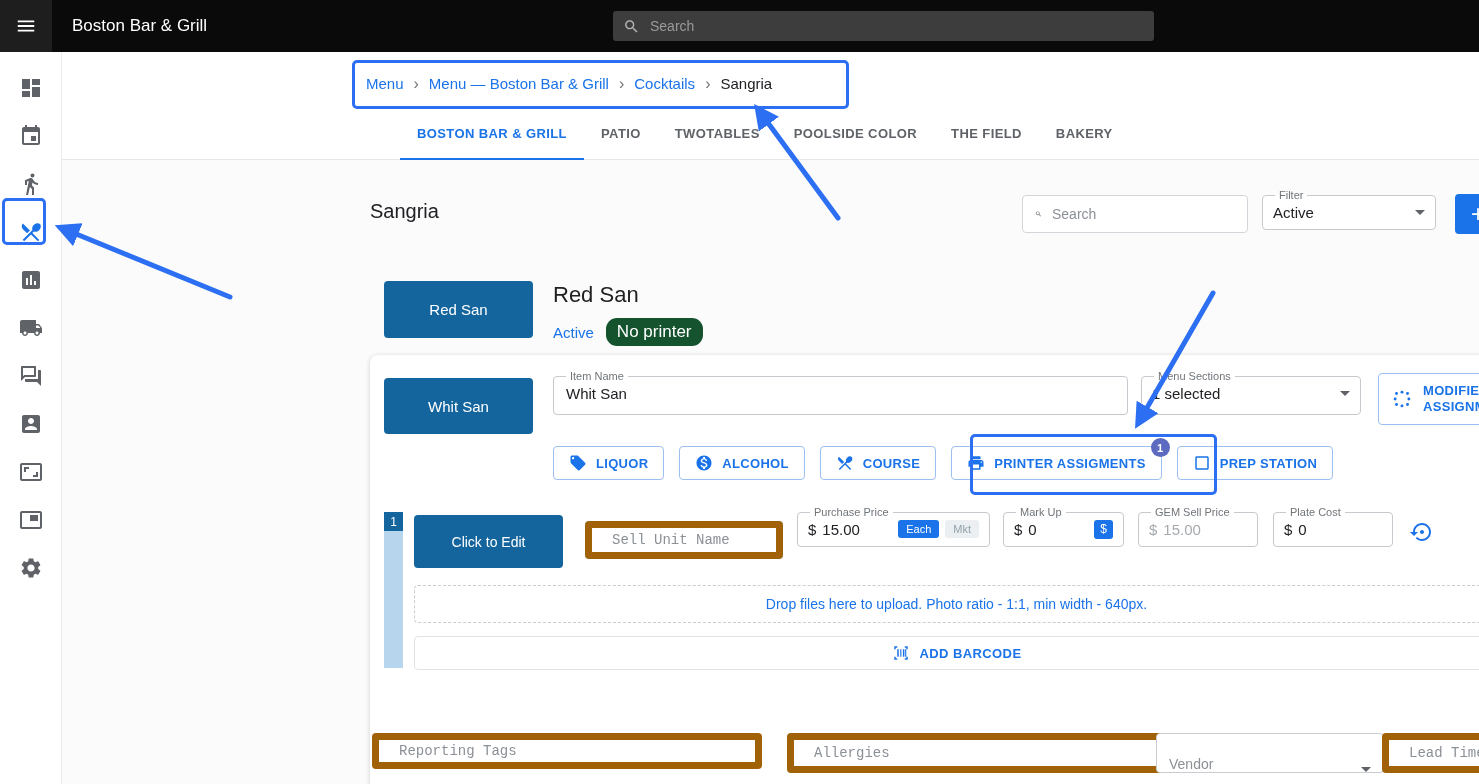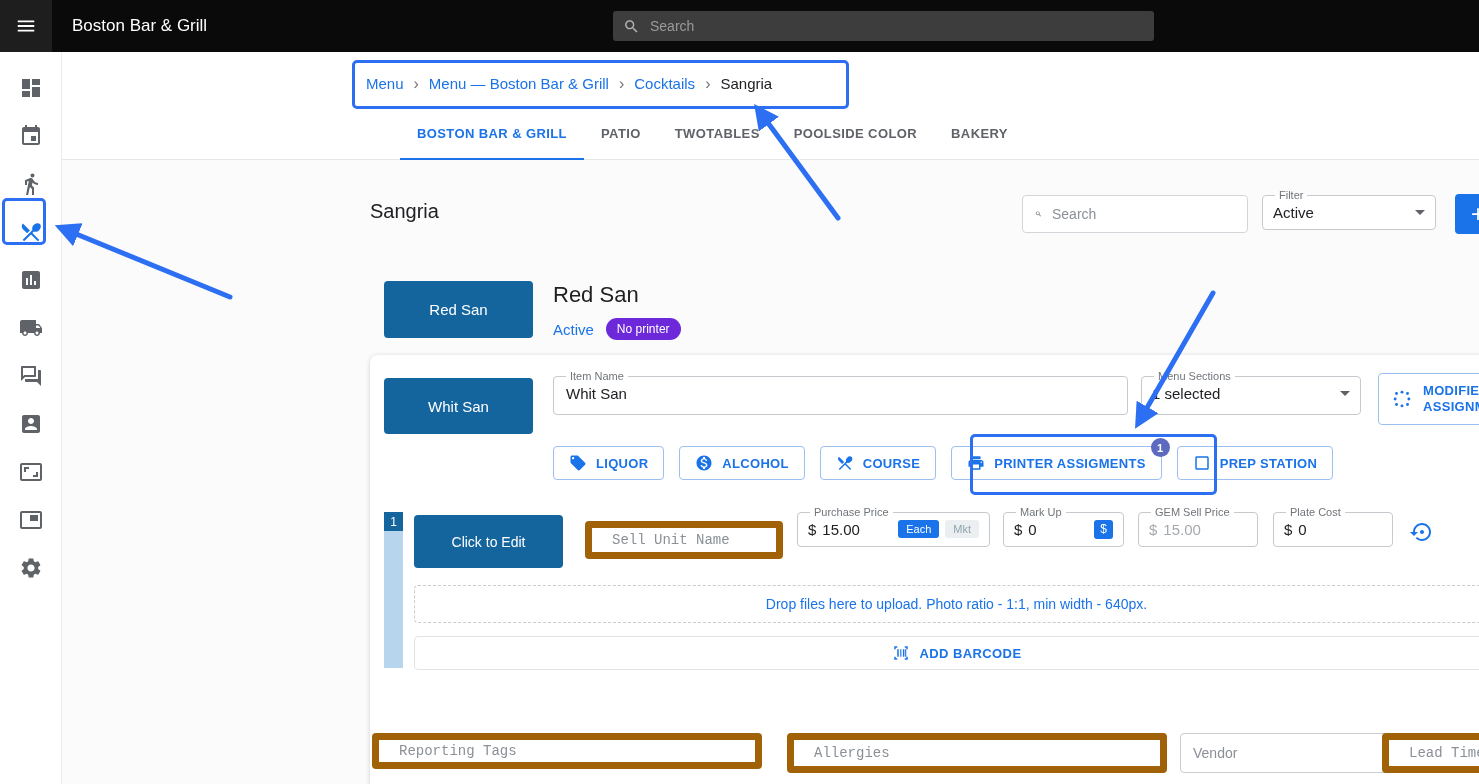--- a/index.html
+++ b/index.html
@@ -48,21 +48,21 @@
   .caret { width:0; height:0; border-left:5px solid transparent; border-right:5px solid transparent; border-top:5px solid #5f6368; margin-left:auto; }
 
   .add-btn { position:absolute; left:1393px; top:142px; width:56px; height:40px; background:#1a73e8; border-radius:4px; color:#fff; font-size:24px; display:flex; align-items:center; padding-left:16px; cursor:pointer; }
 
   
   .swatch { background:#14659e; color:#fff; border-radius:4px; display:flex; align-items:center; justify-content:center; font-size:15px; cursor:pointer; }
   .item-swatch { position:absolute; left:322px; top:229px; width:149px; height:57px; }
   .item-name { position:absolute; left:491px; top:230px; font-size:22px; color:#212124; }
   .item-status-row { position:absolute; left:491px; top:266px; display:flex; align-items:center; gap:12px; }
   .status-active { color:#1a73e8; font-size:15px; }
-  .pill-red { background:#6d28d9; color:#fff; font-size:12px; border-radius:11px; padding:4px 11px; }
+  .pill-red { background:#14532d; color:#fff; font-size:17px; border-radius:11px; padding:4px 11px; }
 
   
   .card { position:absolute; left:308px; top:303px; width:1145px; height:475px; background:#fff; border-radius:8px; box-shadow:0 1px 5px rgba(0,0,0,.18); }
   .card .swatch2 { position:absolute; left:14px; top:23px; width:149px; height:56px; }
   .btn-outline-gray { position:absolute; left:14px; top:93px; width:149px; height:33px; background:#fff; border:1px solid #dadce0; border-radius:4px; color:#3c4043; font-size:13px; letter-spacing:.4px; font-weight:bold; display:flex; align-items:center; justify-content:center; cursor:pointer; }
   .chipbtn-row { position:absolute; left:183px; top:91px; display:flex; gap:15px; }
   .btn-outline-blue { position:relative; background:#fff; border:1px solid #9cc0f0; border-radius:4px; color:#1a73e8; font-size:13px; letter-spacing:.3px; font-weight:bold; height:34px; padding:0 15px; display:flex; align-items:center; gap:9px; cursor:pointer; white-space:nowrap; }
   .btn-outline-blue svg { flex:0 0 auto; }
   .count-badge { position:absolute; top:-9px; right:-9px; width:19px; height:19px; border-radius:50%; background:#5c6bc0; color:#fff; font-size:11px; display:flex; align-items:center; justify-content:center; }
   .modifier-btn { position:absolute; left:1008px; top:18px; width:170px; height:52px; background:#fff; border:1px solid #9cc0f0; border-radius:4px; color:#1a73e8; display:flex; align-items:center; gap:10px; padding:0 12px; cursor:pointer; }
@@ -155,20 +155,21 @@
         <span class="crumb-sep"></span>
         <span class="crumb">Cocktails</span>
         <span class="crumb-sep"></span>
         <span class="crumb current">Sangria</span>
       </nav>
       <div class="tabs">
         <div class="tab active">BOSTON BAR &amp; GRILL</div>
         <div class="tab">PATIO</div>
         <div class="tab">TWOTABLES</div>
         <div class="tab">POOLSIDE COLOR</div>
+        <div class="tab">THE FIELD</div>
         <div class="tab">BAKERY</div>
       </div>
     </div>
 
     <div class="page-title">Sangria</div>
 
     <div class="toolbar-search">
       <svg width="18" height="18" viewBox="0 0 24 24" fill="#5f6368">
           <path d="M15.5 14h-.79l-.28-.27C15.41 12.59 16 11.11 16 9.5 16 5.91 13.09 3 9.5 3S3 5.91 3 9.5 5.91 16 9.5 16c1.61 0 3.09-.59 4.23-1.57l.27.28v.79l5 4.99L20.49 19l-4.99-5zm-6 0C7.01 14 5 11.99 5 9.5S7.01 5 9.5 5 14 7.01 14 9.5 11.99 14 9.5 14z"></path>
         </svg>
@@ -315,21 +316,21 @@
 
       <button class="barcode-btn">
         <svg width="18" height="18" viewBox="0 0 24 24" fill="#1a73e8">
             <path d="M3 7V3h4v2H5v2H3zm18-4v4h-2V5h-2V3h4zM5 19v-2H3v4h4v-2H5zm16-2v4h-4v-2h2v-2h2zM7 7h2v10H7zM11 7h1.5v10H11zM14.5 7h2v10h-2zM17.5 7H19v10h-1.5z"></path>
           </svg>
         <span>ADD BARCODE</span>
       </button>
 
       <input class="plain-input" style="position: absolute; left: 2px; top: 378px; width: 390px; height: 36px;" placeholder="Reporting Tags">
       <input class="plain-input" style="position: absolute; left: 417px; top: 378px; width: 380px; height: 40px;" placeholder="Allergies">
-      <div class="vendor-box" style="left:810px; top:378px; width:228px; height:40px;">
+      <div class="vendor-box" style="left:786px; top:378px; width:228px; height:40px;align-items:flex-end;">
         <span>Vendor</span>
         <span class="caret"></span>
       </div>
       <input class="plain-input" style="position: absolute; left: 1012px; top: 378px; width: 150px; height: 40px;" placeholder="Lead Time">
     </div>
   </div>
 
   <div class="anno" style="left:352px; top:60px; width:497px; height:49px;"></div>
   <div class="anno" style="left:2px; top:198px; width:44px; height:47px;"></div>
   <div class="anno" style="left:970px; top:434px; width:247px; height:61px;"></div>

